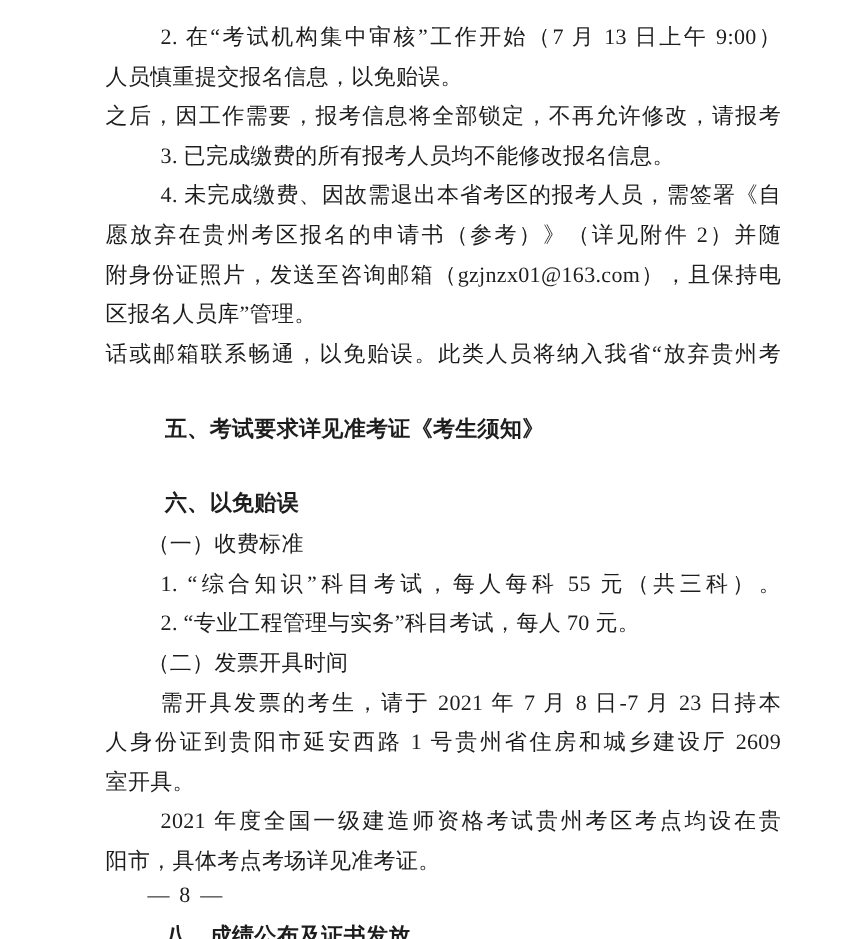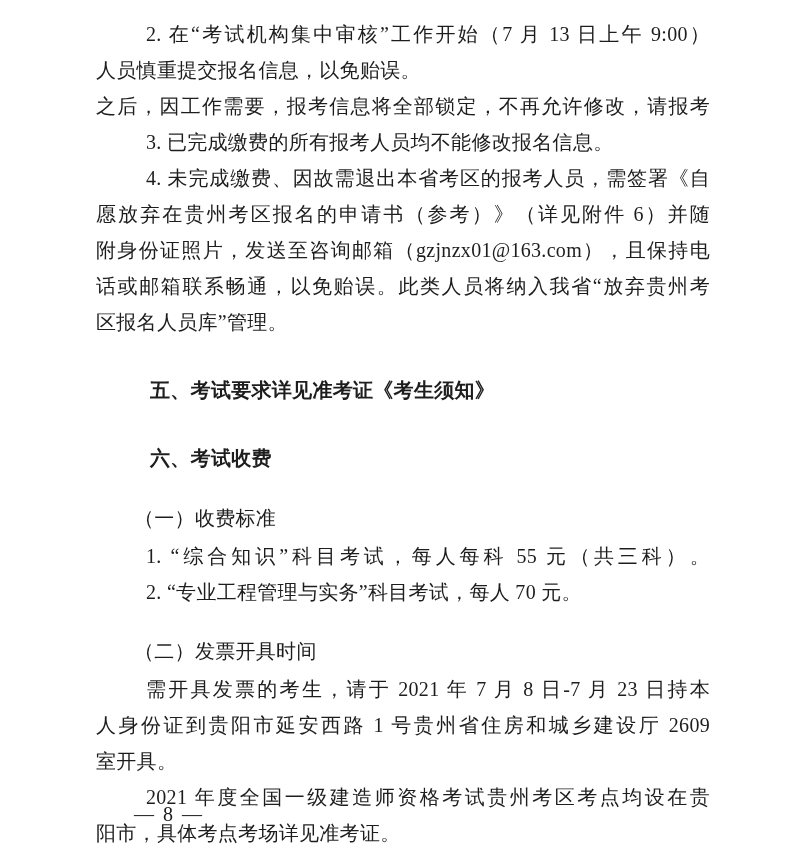--- a/index.html
+++ b/index.html
@@ -36,23 +36,22 @@
   }
   .s-body {
     font-family: "Liberation Serif", "DejaVu Serif", serif;
     font-weight: 400;
   }
   .s-heading {
     font-family: "Liberation Sans", "DejaVu Sans", sans-serif;
     font-weight: 700;
   }
   .s-subheading {
-    font-family: Liberation Mono, monospace;
+    font-family: Liberation Serif, serif;
     font-weight: 400;
-    margin-top: 25px;
   }
   .i-none { padding-left: 0; }
   .i-para { padding-left: 50px; }
   .s-heading.i-para { padding-left: 54px; margin-top: 32px; }
   .i-sub  { padding-left: 38px; }
   .full {
     text-align: justify;
     text-align-last: justify;
   }
   .footer {
@@ -70,26 +69,26 @@
 </head>
 <body>
 
 <div class="page">
   <div class="content">
       <div class="line s-body i-para full">2. 在“考试机构集中审核”工作开始（7 月 13 日上午 9:00）</div>
       <div class="line s-body i-none">人员慎重提交报名信息，以免贻误。</div>
       <div class="line s-body i-none full">之后，因工作需要，报考信息将全部锁定，不再允许修改，请报考</div>
       <div class="line s-body i-para">3. 已完成缴费的所有报考人员均不能修改报名信息。</div>
       <div class="line s-body i-para full">4. 未完成缴费、因故需退出本省考区的报考人员，需签署《自</div>
-      <div class="line s-body i-none full">愿放弃在贵州考区报名的申请书（参考）》（详见附件 6）并随</div>
+      <div class="line s-body i-none full">愿放弃在贵州考区报名的申请书（参考）》（详见附件 2）并随</div>
       <div class="line s-body i-none full">附身份证照片，发送至咨询邮箱（gzjnzx01@163.com），且保持电</div>
+      <div class="line s-body i-none">区报名人员库”管理。</div>
       <div class="line s-body i-none full">话或邮箱联系畅通，以免贻误。此类人员将纳入我省“放弃贵州考</div>
-      <div class="line s-body i-none">区报名人员库”管理。</div>
       <div class="line s-heading i-para">五、考试要求详见准考证《考生须知》</div>
-      <div class="line s-heading i-para">六、考试收费</div>
+      <div class="line s-heading i-para">六、以免贻误</div>
       <div class="line s-subheading i-sub">（一）收费标准</div>
       <div class="line s-body i-para full">1. “综合知识”科目考试，每人每科 55 元（共三科）。</div>
       <div class="line s-body i-para">2. “专业工程管理与实务”科目考试，每人 70 元。</div>
       <div class="line s-subheading i-sub">（二）发票开具时间</div>
       <div class="line s-body i-para full">需开具发票的考生，请于 2021 年 7 月 8 日-7 月 23 日持本</div>
       <div class="line s-body i-none full">人身份证到贵阳市延安西路 1 号贵州省住房和城乡建设厅 2609</div>
       <div class="line s-body i-none">室开具。</div>
       <div class="line s-body i-para full">2021 年度全国一级建造师资格考试贵州考区考点均设在贵</div>
       <div class="line s-body i-none">阳市，具体考点考场详见准考证。</div>
       <div class="line s-heading i-para">八、成绩公布及证书发放</div>

